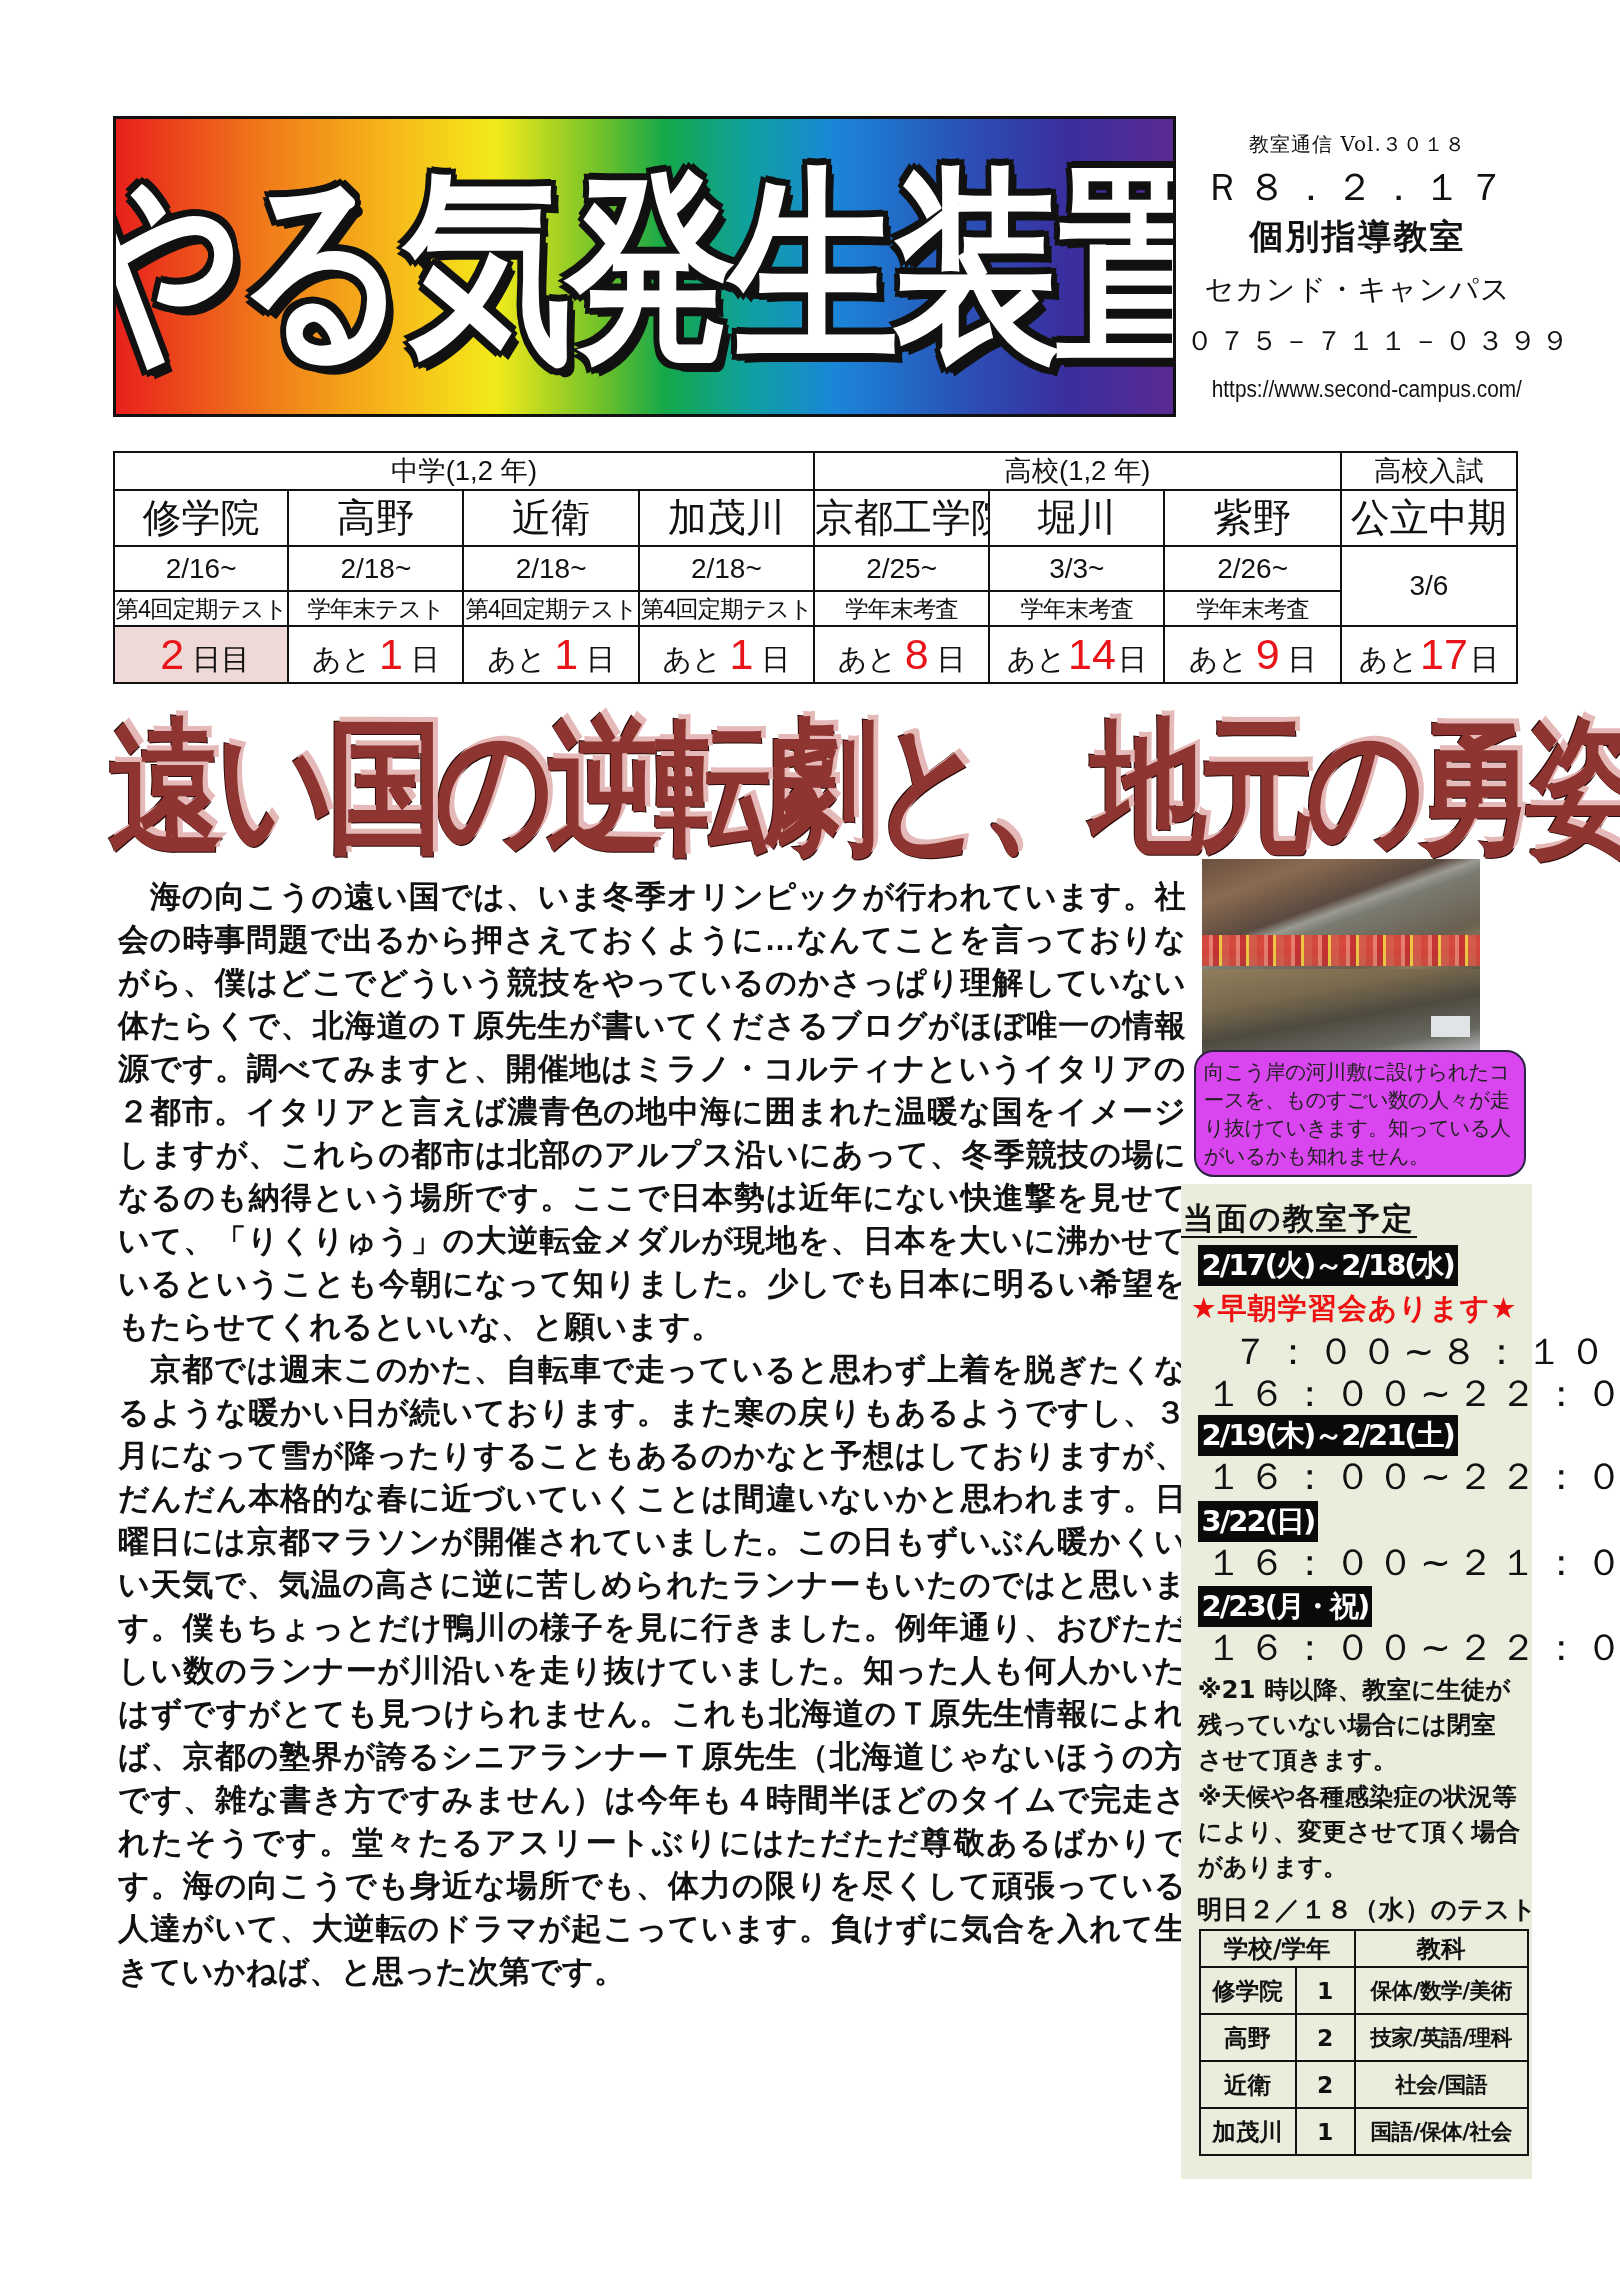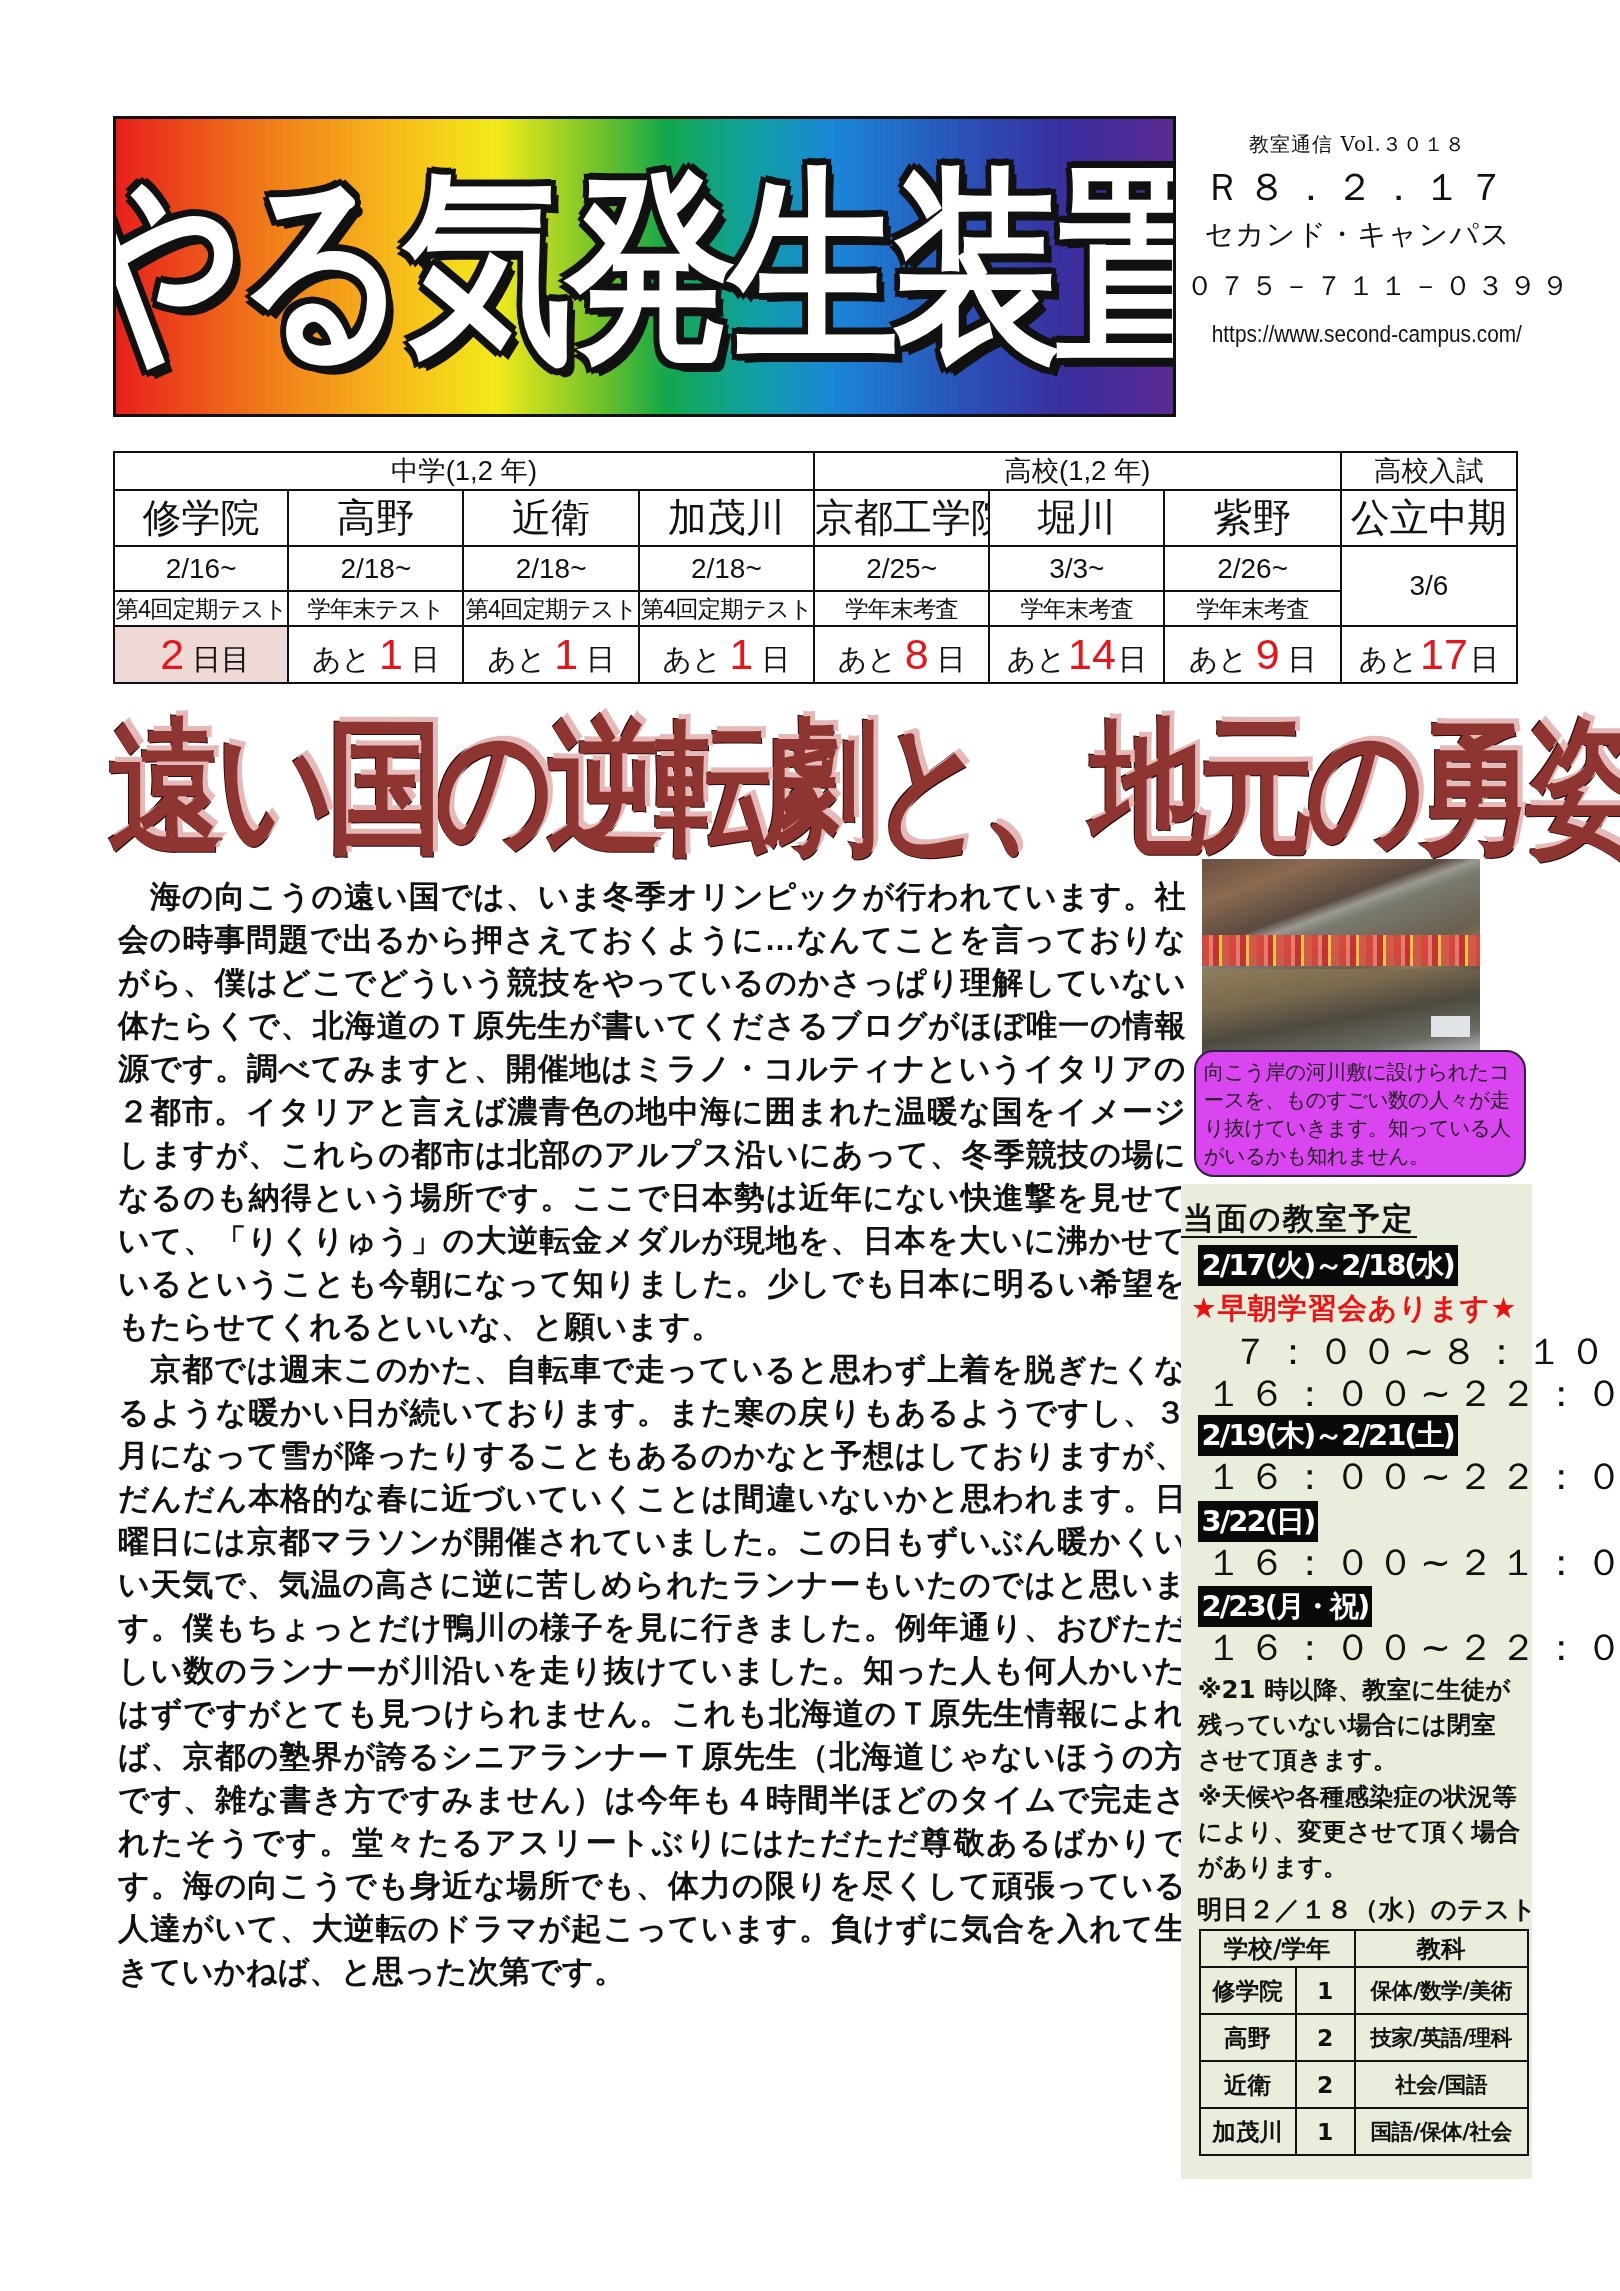--- a/index.html
+++ b/index.html
@@ -100,20 +100,21 @@
 </head>
 <body>
 
 <div class="banner">
   <div class="banner-title">やる気発生装置</div>
 </div>
 
 <div class="info">
   <div class="vol">教室通信 Vol.３０１８</div>
   <div class="date">Ｒ８．２．１７</div>
+  <div class="org">個別指導教室</div>
   <div class="campus">セカンド・キャンパス</div>
   <div class="tel">０７５－７１１－０３９９</div>
   <div class="url">https://www.second-campus.com/</div>
 </div>
 
 <table class="sched">
   <colgroup>
     <col style="width:174px">
       <col style="width:175px">
       <col style="width:175px">

